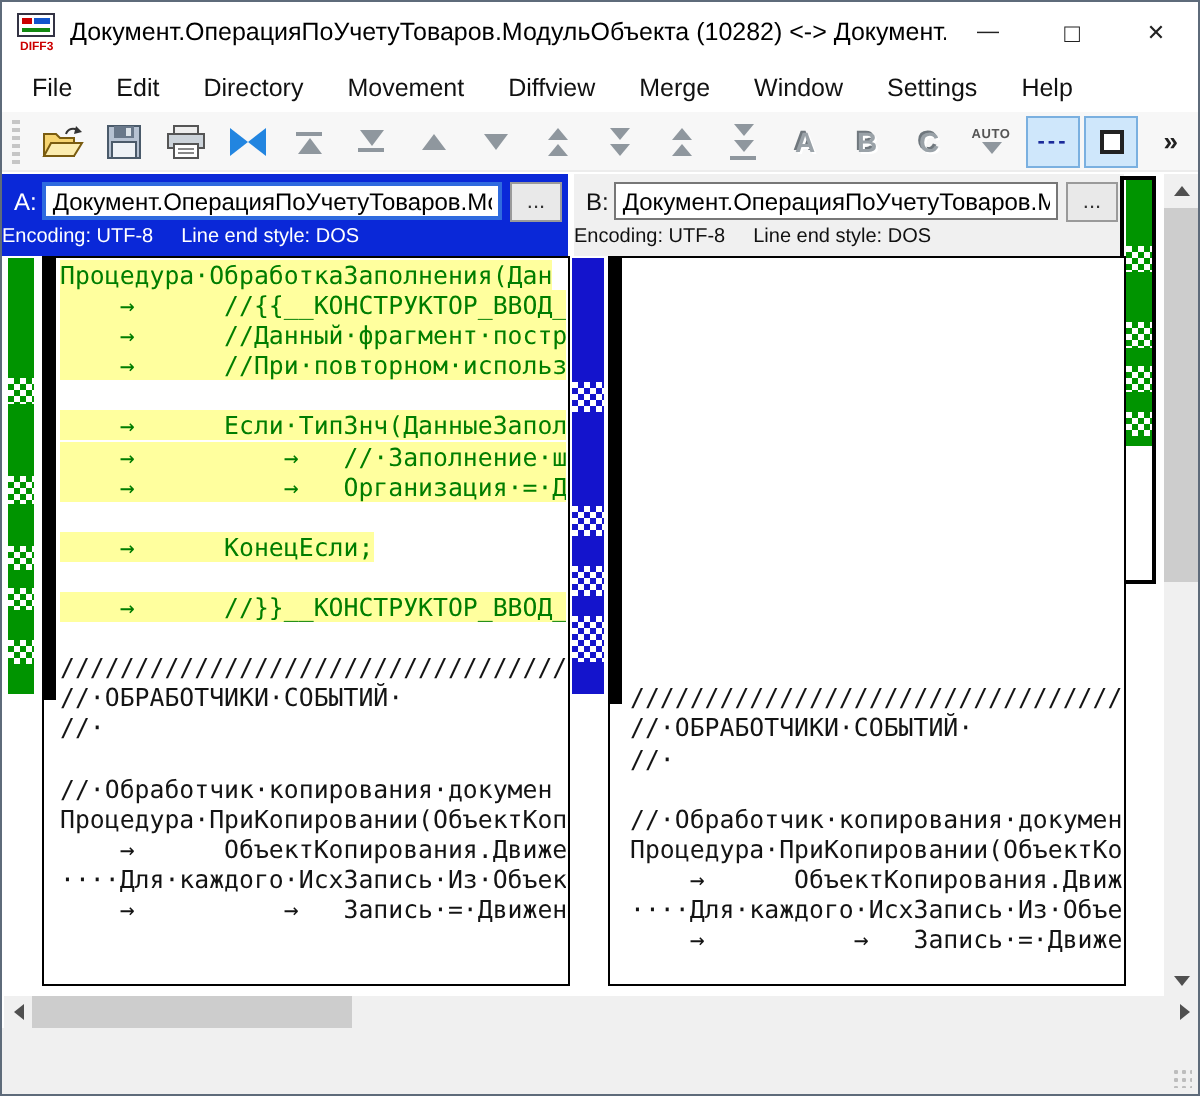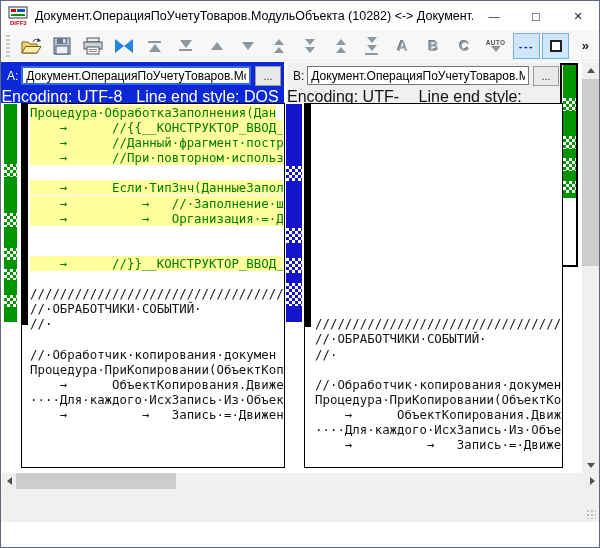--- a/index.html
+++ b/index.html
@@ -46,21 +46,21 @@
   .hdr{ position:absolute; top:1px; height:41px; }
   .hdrA{ left:0; width:283px; background:#0a28d8; color:#fff; }
   .hdrB{ left:286px; width:275px; background:#f0f0f0; color:#111; }
   .hrow{ display:flex; align-items:center; height:24px; padding:3px 3px 0 3px; }
   .hlabel{ font-size:12px; padding:0 3px; flex:0 0 auto; }
   .hinput{ flex:1; height:19px; background:#fff; color:#000; font-family:"Liberation Sans",sans-serif;
            font-size:12px; border:1px solid #777; padding:0 3px; text-align:right; overflow:hidden; white-space:nowrap; min-width:0; }
   .hdrA .hinput{ border:2px solid #2f6bdf; }
   .hbrowse{ width:26px; height:20px; margin-left:4px; background:#e9e9e9; border:1px solid #9a9a9a;
             font-size:11px; text-align:center; line-height:18px; color:#333; flex:0 0 auto; }
-  .erow{ display:flex; justify-content:center; gap:14px; font-size:16px; padding:2px 5px 0 0; }
+  .erow{ display:flex; justify-content:flex-start; gap:14px; font-size:10px; padding:2px 5px 0 0; }
   
   .pframe{ position:absolute; top:42px; height:365px; border:1px solid #000; background:#fff; }
   .pframeA{ left:20px; width:264px; }
   .pframeB{ left:303px; width:259px; }
   .plines{ position:absolute; top:44px; height:362px; overflow:hidden;
            font-family:"DejaVu Sans Mono","Liberation Mono",monospace; font-size:12.4px; }
   .plinesA{ left:22px; width:260px; padding-left:7px; }
   .plinesB{ left:305px; width:255px; padding-left:9px; }
   .cl{ height:15.1px; line-height:15.1px; white-space:pre; overflow:hidden; }
   .cl .hl{ background:#ffff9e; color:#007d00; }
@@ -111,20 +111,31 @@
       </svg>
     </span>
     <span class="title">Документ.ОперацияПоУчетуТоваров.МодульОбъекта (10282) &lt;-&gt; Документ....</span>
     <div class="winbtns">
       <div class="wbtn">—</div>
       <div class="wbtn max">□</div>
       <div class="wbtn">✕</div>
     </div>
   </div>
 
+  <div class="menubar">
+    <span class="mitem">File</span>
+    <span class="mitem">Edit</span>
+    <span class="mitem">Directory</span>
+    <span class="mitem">Movement</span>
+    <span class="mitem">Diffview</span>
+    <span class="mitem">Merge</span>
+    <span class="mitem">Window</span>
+    <span class="mitem">Settings</span>
+    <span class="mitem">Help</span>
+  </div>
 
   <div class="toolbar">
     <div class="grip"></div>
     <div class="tbtn">
       <svg width="22" height="18" viewBox="0 0 22 18">
         <path d="M13 5 C14 2 17 2 18.5 3" stroke="#333" fill="none"></path>
         <path d="M18 1 L21 4 L17 5 Z" fill="#333"></path>
         <path d="M2 16 L2 5 L8 5 L10 7 L17 7 L17 16 Z" fill="#f6d470" stroke="#7a5c10"></path>
         <path d="M2 16 L5.5 9.5 L21 9.5 L17 16 Z" fill="#fcedb0" stroke="#7a5c10"></path>
       </svg>
@@ -267,20 +278,21 @@
     <div class="plines plinesA" id="paneA-lines">
         <div class="cl"><span class="hl">Процедура·ОбработкаЗаполнения(Дан</span></div>
         <div class="cl"><span class="hl">    →      //{{__КОНСТРУКТОР_ВВОД_НА</span></div>
         <div class="cl"><span class="hl">    →      //Данный·фрагмент·постро</span></div>
         <div class="cl"><span class="hl">    →      //При·повторном·использо</span></div>
         <div class="cl"></div>
         <div class="cl"><span class="hl">    →      Если·ТипЗнч(ДанныеЗаполн</span></div>
         <div class="cl"><span class="hl">    →          →   //·Заполнение·шап</span></div>
         <div class="cl"><span class="hl">    →          →   Организация·=·Дан</span></div>
         <div class="cl"></div>
+        <div class="cl"><span class="hl">    →      КонецЕсли;</span></div>
         <div class="cl"></div>
         <div class="cl"><span class="hl">    →      //}}__КОНСТРУКТОР_ВВОД_НА</span></div>
         <div class="cl"></div>
         <div class="cl"><span class="nm">//////////////////////////////////////</span></div>
         <div class="cl"><span class="nm">//·ОБРАБОТЧИКИ·СОБЫТИЙ·</span></div>
         <div class="cl"><span class="nm">//·</span></div>
         <div class="cl"></div>
         <div class="cl"><span class="nm">//·Обработчик·копирования·докумен</span></div>
         <div class="cl"><span class="nm">Процедура·ПриКопировании(ОбъектКоп</span></div>
         <div class="cl"><span class="nm">    →      ОбъектКопирования.Движени</span></div>

